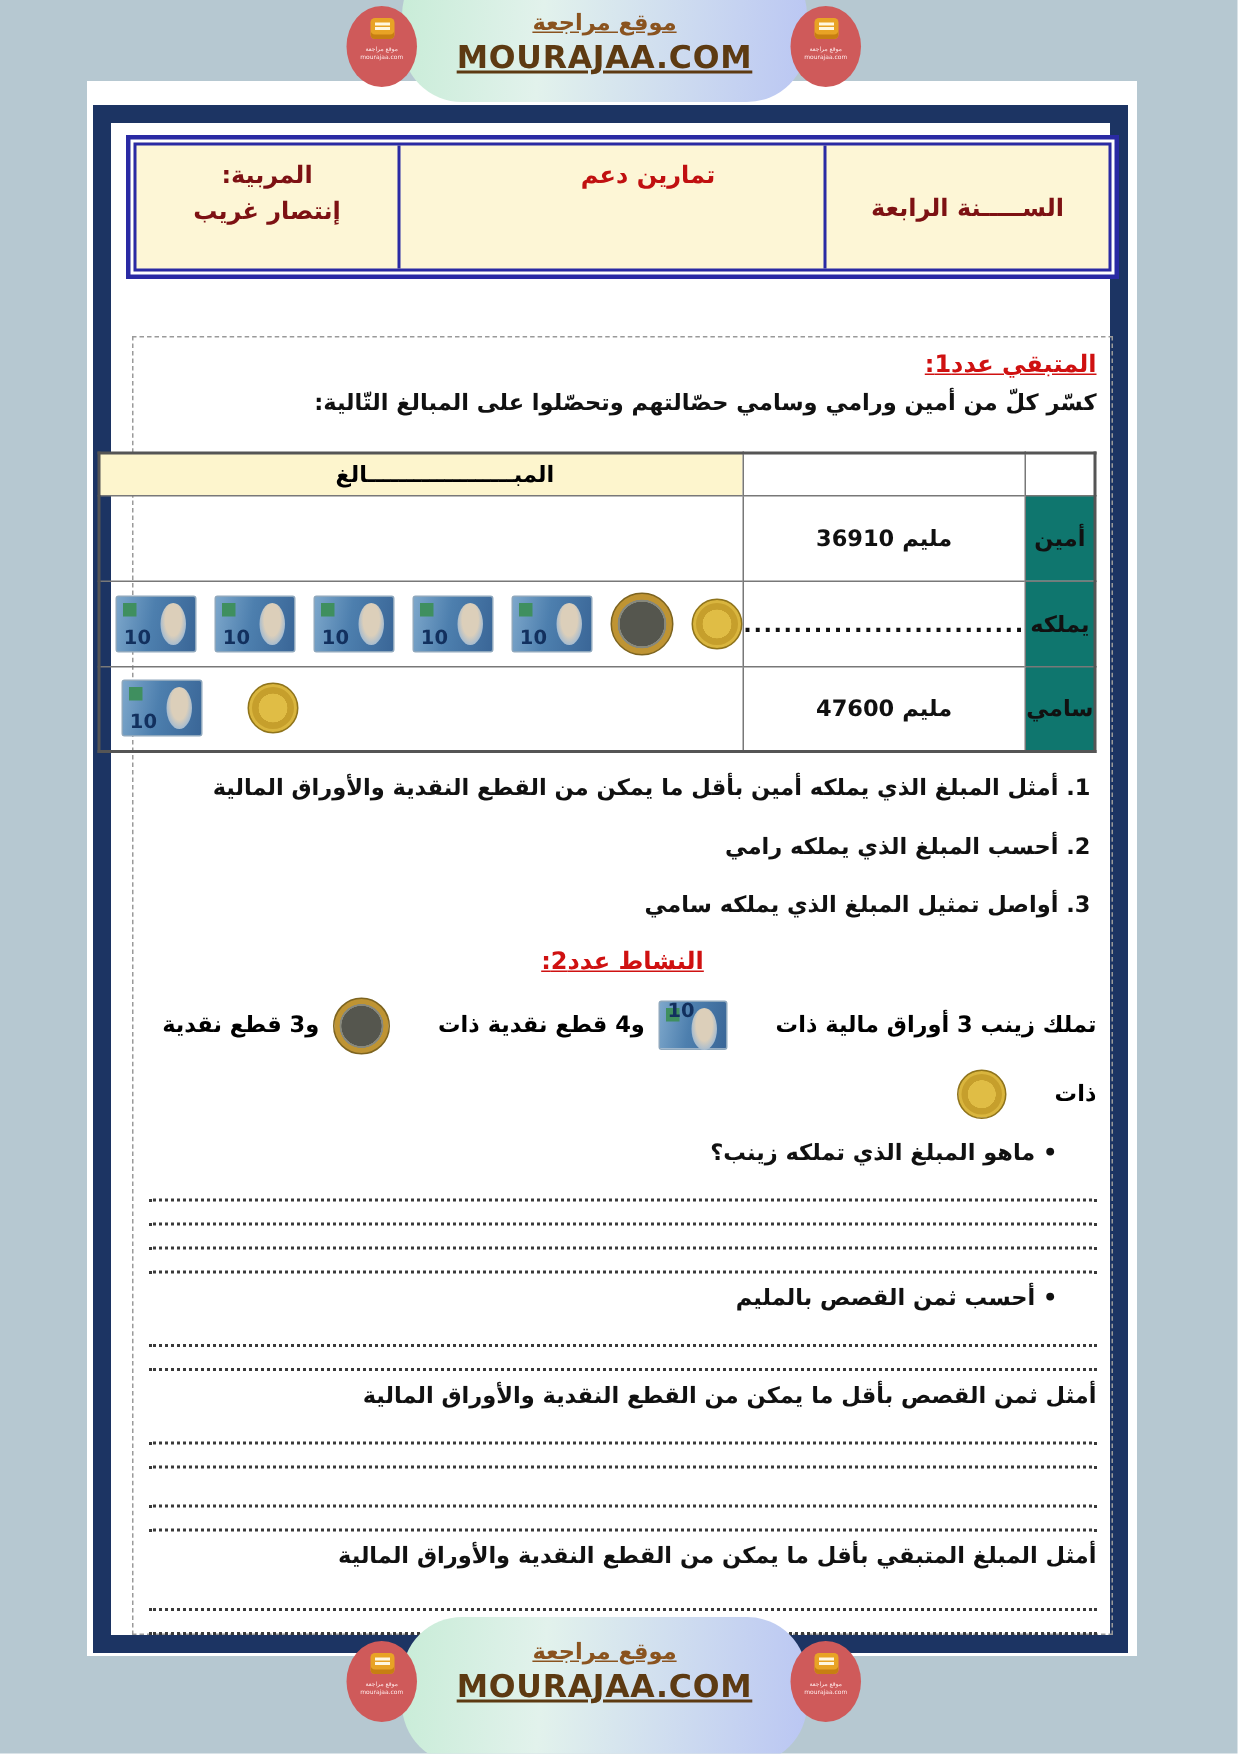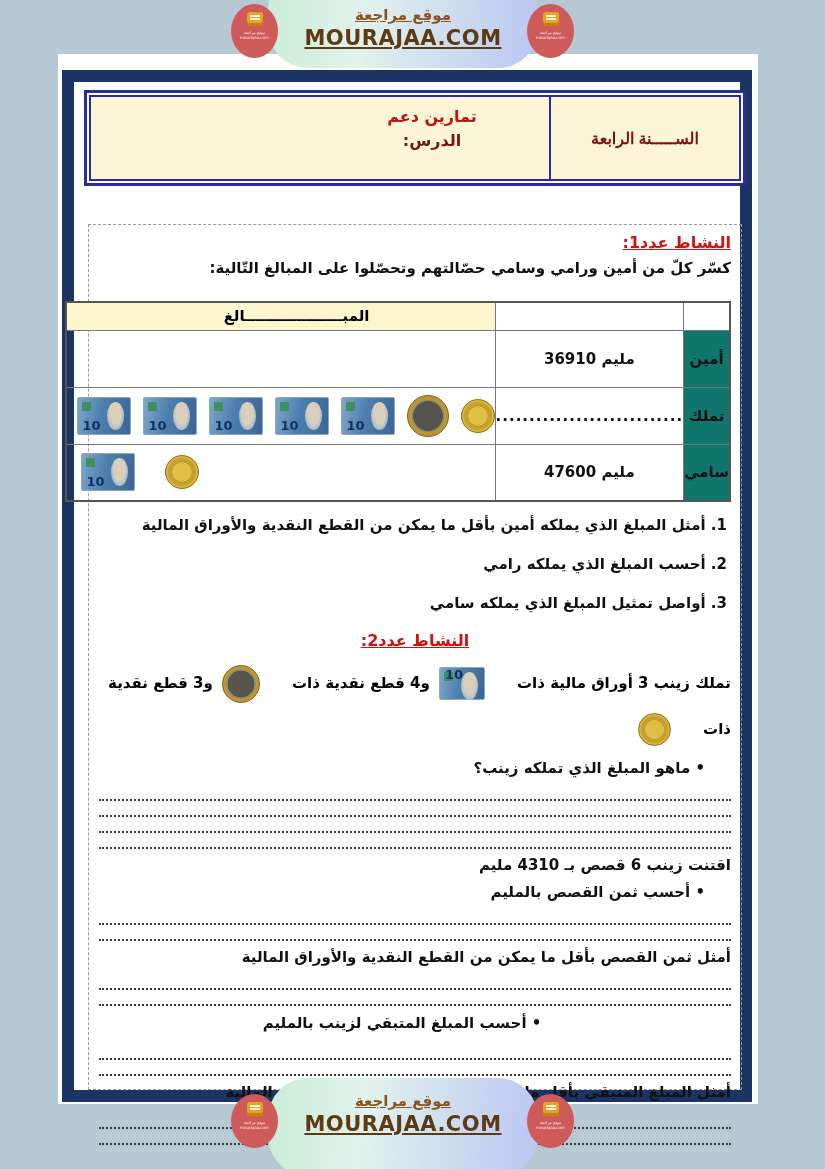--- a/index.html
+++ b/index.html
@@ -29,21 +29,21 @@
   .banner.bottom .badge { top:8px; }
   .badge.l { left:231px; } .badge.r { left:527px; }
 
   
   .head-tbl { position:absolute; left:26px; top:36px; width:662px; height:96px;
       border:3px solid #2a2aa4; padding:2px; background:#fff; }
   .head-in { width:100%; height:100%; border:2px solid #2a2aa4; background:#fdf6d6;
       display:flex; direction:rtl; }
   .hcell { height:100%; padding-top:8px; text-align:center; font-weight:bold; font-size:16px; color:#7d1113; }
   .hcell + .hcell { border-right:2px solid #2a2aa4; }
-  .hc-grade { width:188px; padding-top:30px;font-family:Liberation Serif, serif; }
+  .hc-grade { width:188px; padding-top:30px; }
   .hc-mid { width:284px;padding-left:48px; }
   .hc-teacher { flex:1; }
   .red { color:#c01010; }
   .hline { line-height:24px; }
 
   
   .content { position:absolute; left:30px; top:170px; width:654px; height:866px;
       border:1px dashed #9a9a9a; padding:8px 10px; direction:rtl; }
   .act-title { font-size:16px; font-weight:bold; color:#cf1111; text-decoration:underline; }
   .txt { font-size:15px; font-weight:bold; color:#111; margin-top:5px; line-height:22px; }
@@ -117,44 +117,47 @@
   <div class="page">
     <div class="frame"></div>
 
     <div class="head-tbl">
       <div class="head-in">
         <div class="hcell hc-grade">
           <div class="hline">الســـــنة الرابعة</div>
         </div>
         <div class="hcell hc-mid">
           <div class="hline red">تمارين دعم</div>
-          <div class="hline">الدرس:</div>
+        </div>
+        <div class="hcell hc-teacher">
+          <div class="hline">المربية:</div>
+          <div class="hline">إنتصار غريب</div>
         </div>
       </div>
     </div>
 
     <div class="content">
 
-      <div class="act-title">النشاط عدد1:</div>
+      <div class="act-title">المتبقي عدد1:</div>
       <div class="txt">كسّر كلّ من أمين ورامي وسامي حصّالتهم وتحصّلوا على المبالغ التّالية:</div>
 
       <table class="mtable">
         <tbody>
             <tr class="mhead">
           <td class="col-name blank"></td>
           <td class="col-amt blank"></td>
           <td class="col-rep amounts">المبـــــــــــــــــــالغ</td>
         </tr>
         <tr class="mrow">
           <td class="col-name">أمين</td>
           <td class="col-amt">36910 مليم</td>
           <td class="col-rep money-cell"></td>
         </tr>
         <tr class="mrow">
-          <td class="col-name">تملك</td>
+          <td class="col-name">يملكه</td>
           <td class="col-amt dotsmall">............................</td>
           <td class="col-rep money-cell">
             <div class="money-wrap">
                   <span class="note">
                     <span class="emblem"></span>
                     <span class="face"></span>
                     <span class="val">10</span>
                   </span>
                   <span class="note">
                     <span class="emblem"></span>
@@ -216,34 +219,32 @@
       </div>
 
       <div class="txt bullet">ماهو المبلغ الذي تملكه زينب؟</div>
       <div class="dots-group mt6">
           <div class="dot-line"></div>
           <div class="dot-line"></div>
           <div class="dot-line"></div>
           <div class="dot-line"></div>
         </div>
 
-      <div class="txt">اقتنت زينب 6 قصص بـ 4310 مليم</div>
       <div class="txt bullet">أحسب ثمن القصص بالمليم</div>
       <div class="dots-group mt6">
           <div class="dot-line"></div>
           <div class="dot-line"></div>
         </div>
 
       <div class="txt">أمثل ثمن القصص بأقل ما يمكن من القطع النقدية والأوراق المالية</div>
       <div class="dots-group mt6">
           <div class="dot-line"></div>
           <div class="dot-line"></div>
         </div>
 
-      <div class="txt bullet mt6">أحسب المبلغ المتبقي لزينب بالمليم</div>
       <div class="dots-group mt10">
           <div class="dot-line"></div>
           <div class="dot-line"></div>
         </div>
 
       <div class="txt">أمثل المبلغ المتبقي بأقل ما يمكن من القطع النقدية والأوراق المالية</div>
       <div class="dots-group mt10">
           <div class="dot-line"></div>
           <div class="dot-line"></div>
         </div>

